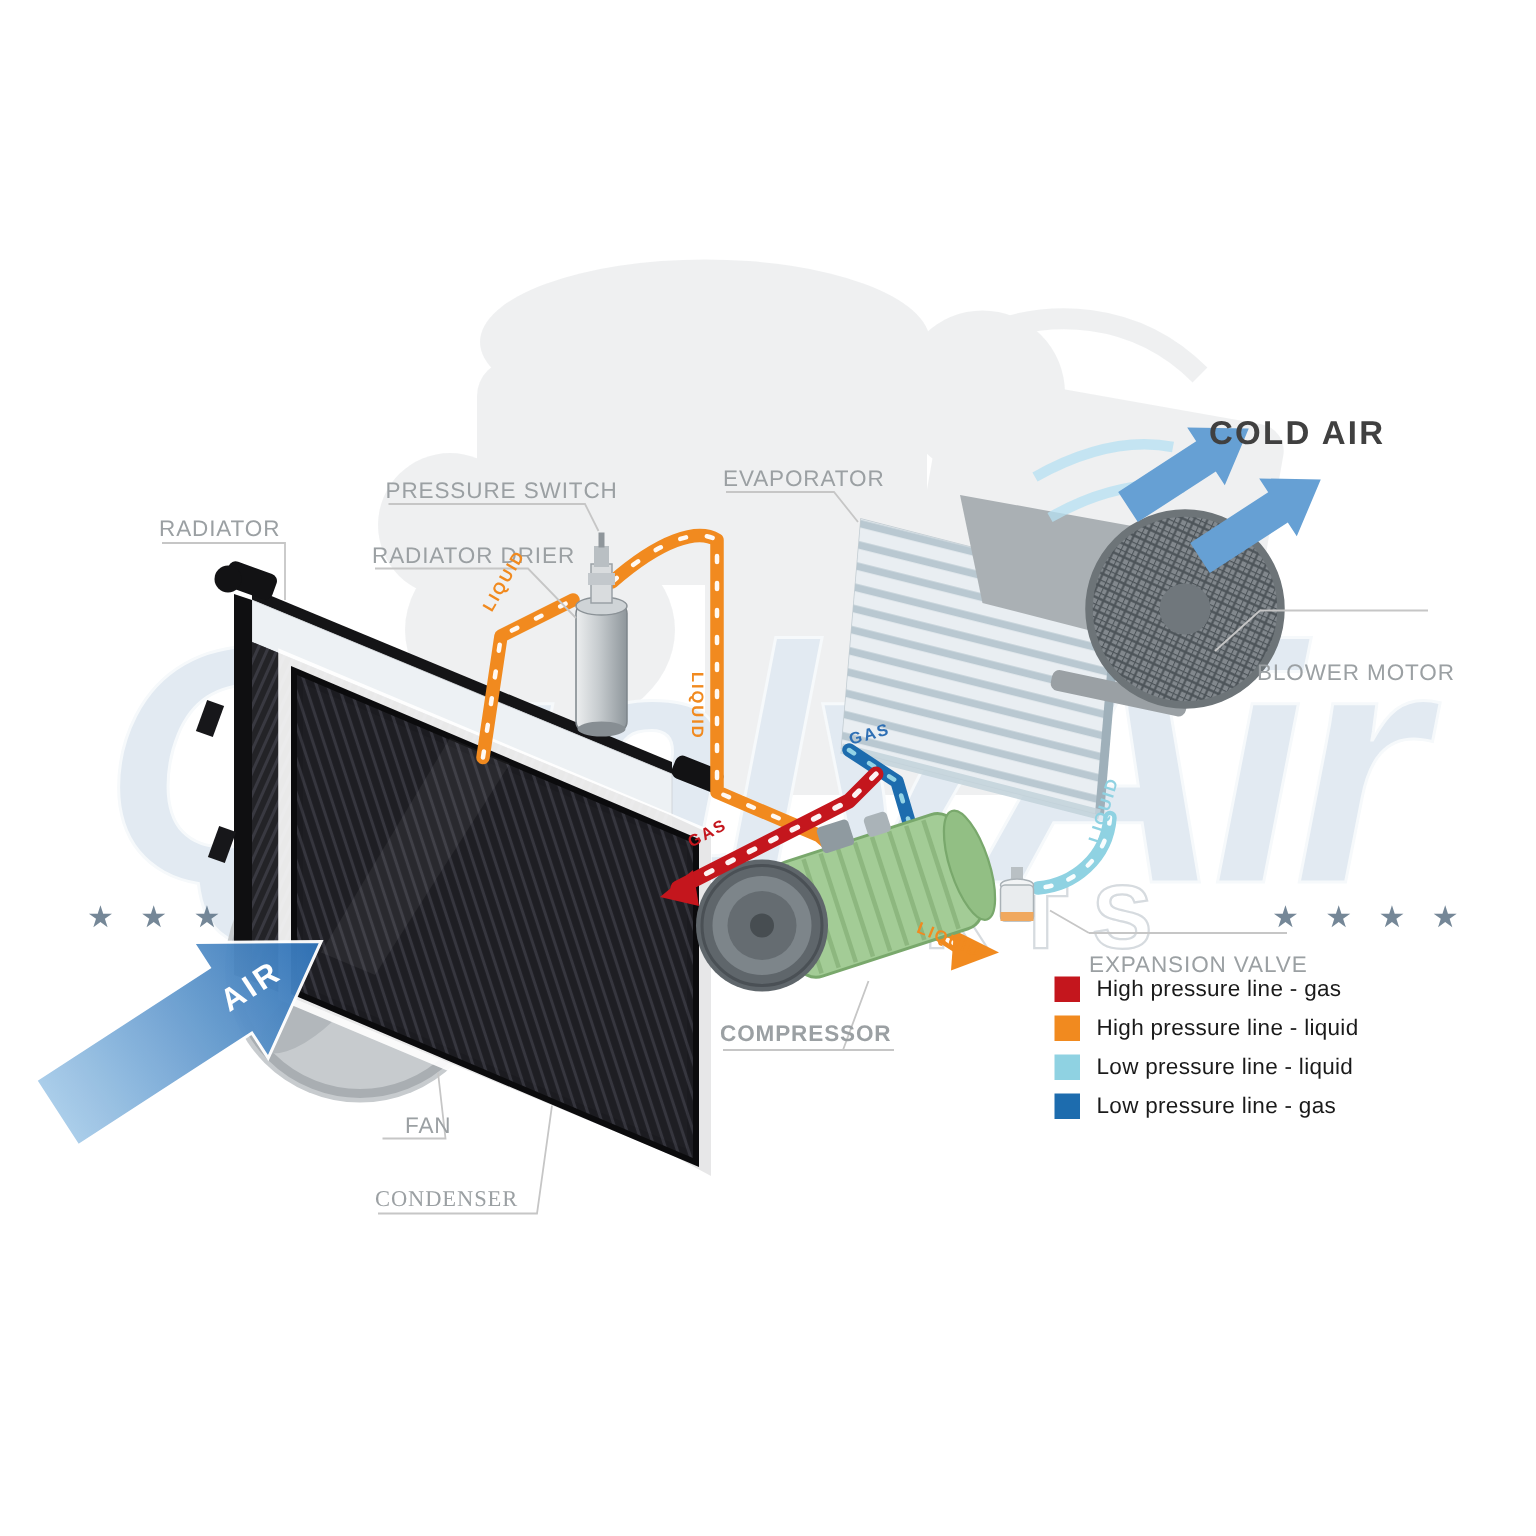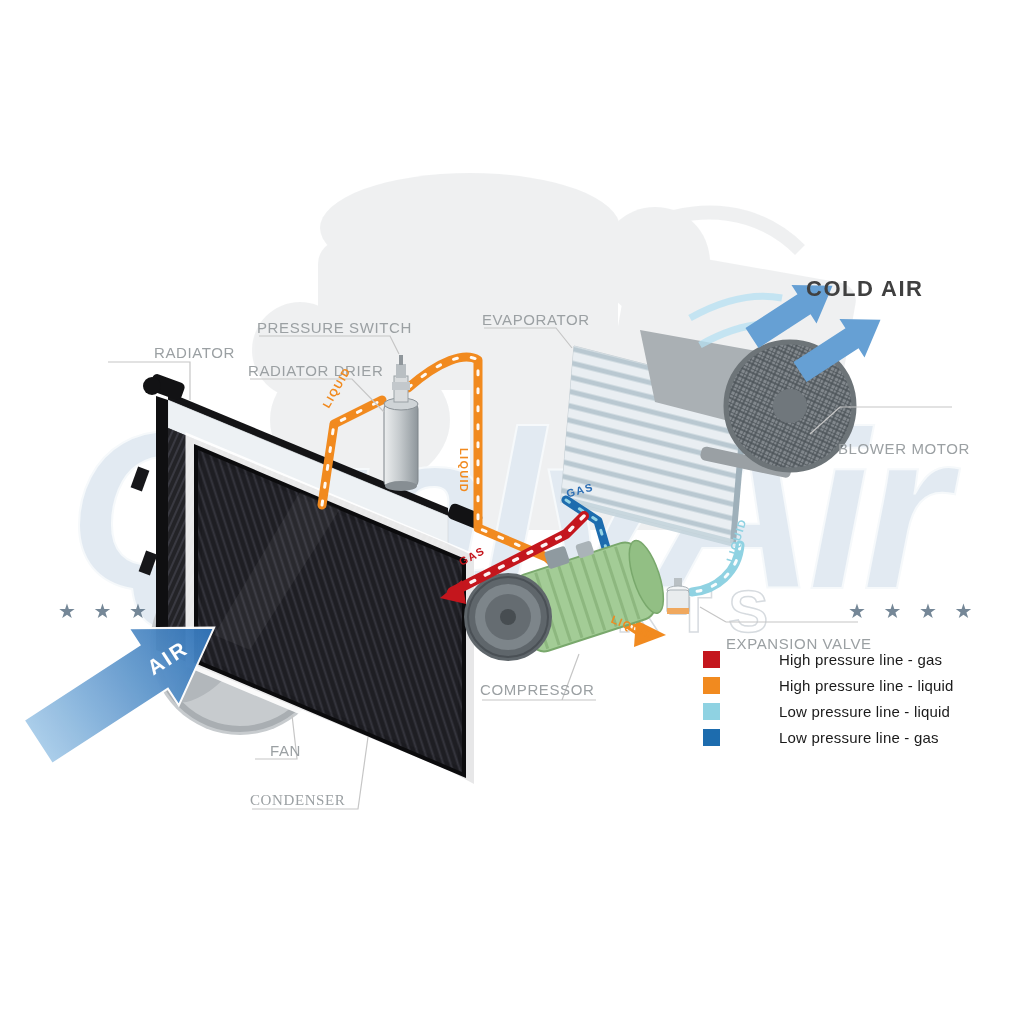--- a/index.html
+++ b/index.html
@@ -1,40 +1,40 @@
 <!DOCTYPE html>
 <html><head>
 <meta charset="utf-8">
 <style>
   html,body{margin:0;padding:0;background:#fff;}
   #stage{position:relative;width:1024px;height:1024px;background:#ffffff;overflow:hidden;
          font-family:"Liberation Sans",sans-serif;outline:1px solid #e8e8e8;}
   #diagram-svg{position:absolute;left:0;top:0;z-index:1;}
   .lbl{position:absolute;z-index:3;font-size:15px;color:#9ba0a3;letter-spacing:.6px;white-space:nowrap;}
   .flow{position:absolute;z-index:3;font-size:11px;font-weight:bold;letter-spacing:1.3px;white-space:nowrap;}
-  #lbl-radiator{left:106px;top:344px;margin-left:48px;}
+  #lbl-radiator{left:106px;top:344px;}
   #lbl-pressure-switch{left:257px;top:319px;}
   #lbl-receiver-drier{left:248px;top:362px;}
   #lbl-evaporator{left:482px;top:311px;}
   #lbl-cold-air{left:806px;top:276px;font-size:22px;font-weight:bold;letter-spacing:1.5px;}
   #lbl-blower-motor{left:838px;top:392px;margin-top:48px;}
   #lbl-expansion-valve{left:726px;top:604px;margin-top:31px;}
-  #lbl-compressor{left:480px;top:681px;}
+  #lbl-compressor{left:480px;top:681px;font-weight:bold;}
   #lbl-fan{left:270px;top:742px;}
   #lbl-condenser{left:250px;top:792px;font-family:Liberation Serif, serif;}
   #lbl-air{left:146px;top:646px;transform:rotate(-33deg);color:#ffffff;font-weight:bold;
            font-size:21px;letter-spacing:2.5px;}
   #flow-liq1{left:320px;top:404px;transform:rotate(-60deg);transform-origin:0 0;}
   #flow-liq2{left:470px;top:448px;transform:rotate(90deg);transform-origin:0 0;}
   #flow-gas-lp{left:566px;top:484px;transform:rotate(-15deg);}
   #flow-gas-hp{left:458px;top:550px;transform:rotate(-28deg);}
   #flow-liq-lp{left:724px;top:560px;transform:rotate(-73deg);transform-origin:0 0;}
   #flow-liq-valve{left:610px;top:621px;transform:rotate(22deg);}
   .legend{position:absolute;left:703px;top:651px;z-index:3;display:flex;flex-direction:column;gap:9px;}
-  .legend-row{display:flex;align-items:flex-start;font-size:15px;color:#1a1a1a;letter-spacing:.2px;gap:48px;}
+  .legend-row{display:flex;align-items:flex-start;font-size:15px;color:#1a1a1a;letter-spacing:.2px;}
   .swatch{display:inline-block;width:17px;height:17px;margin-right:11px;}
 </style>
 </head>
 <body>
 
 <div id="stage">
 
 <svg id="diagram-svg" width="1024" height="1024" viewBox="0 0 1024 1024">
   <defs>
     <pattern id="fins" width="6" height="6" patternUnits="userSpaceOnUse" patternTransform="rotate(24)">

